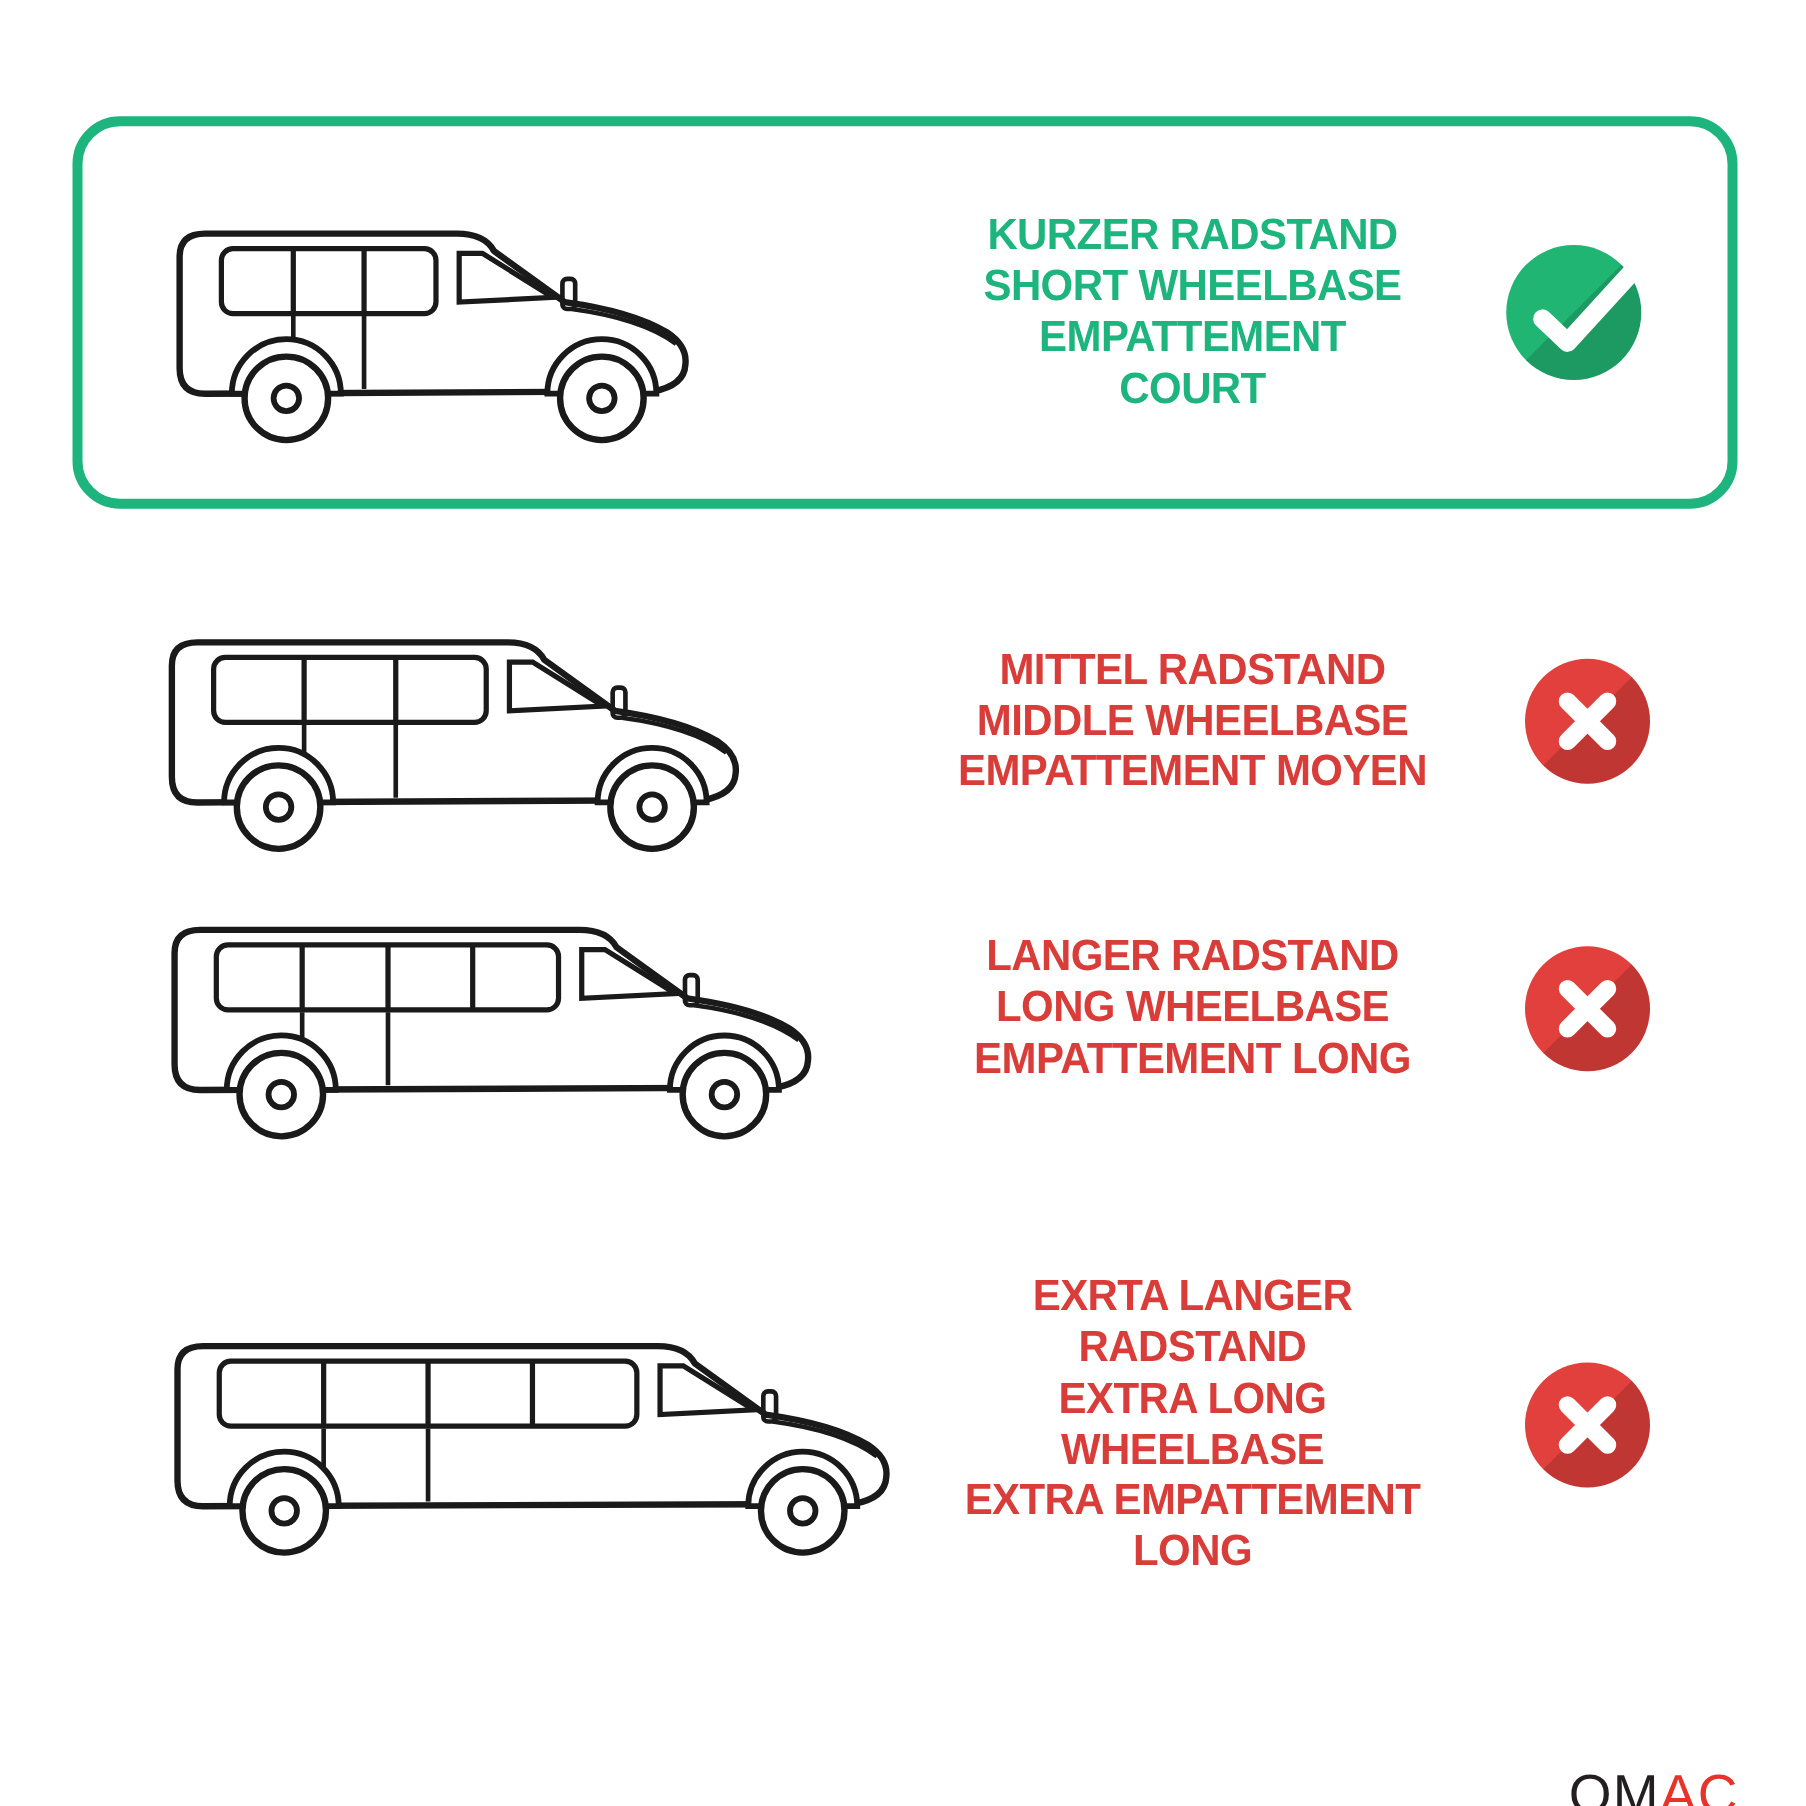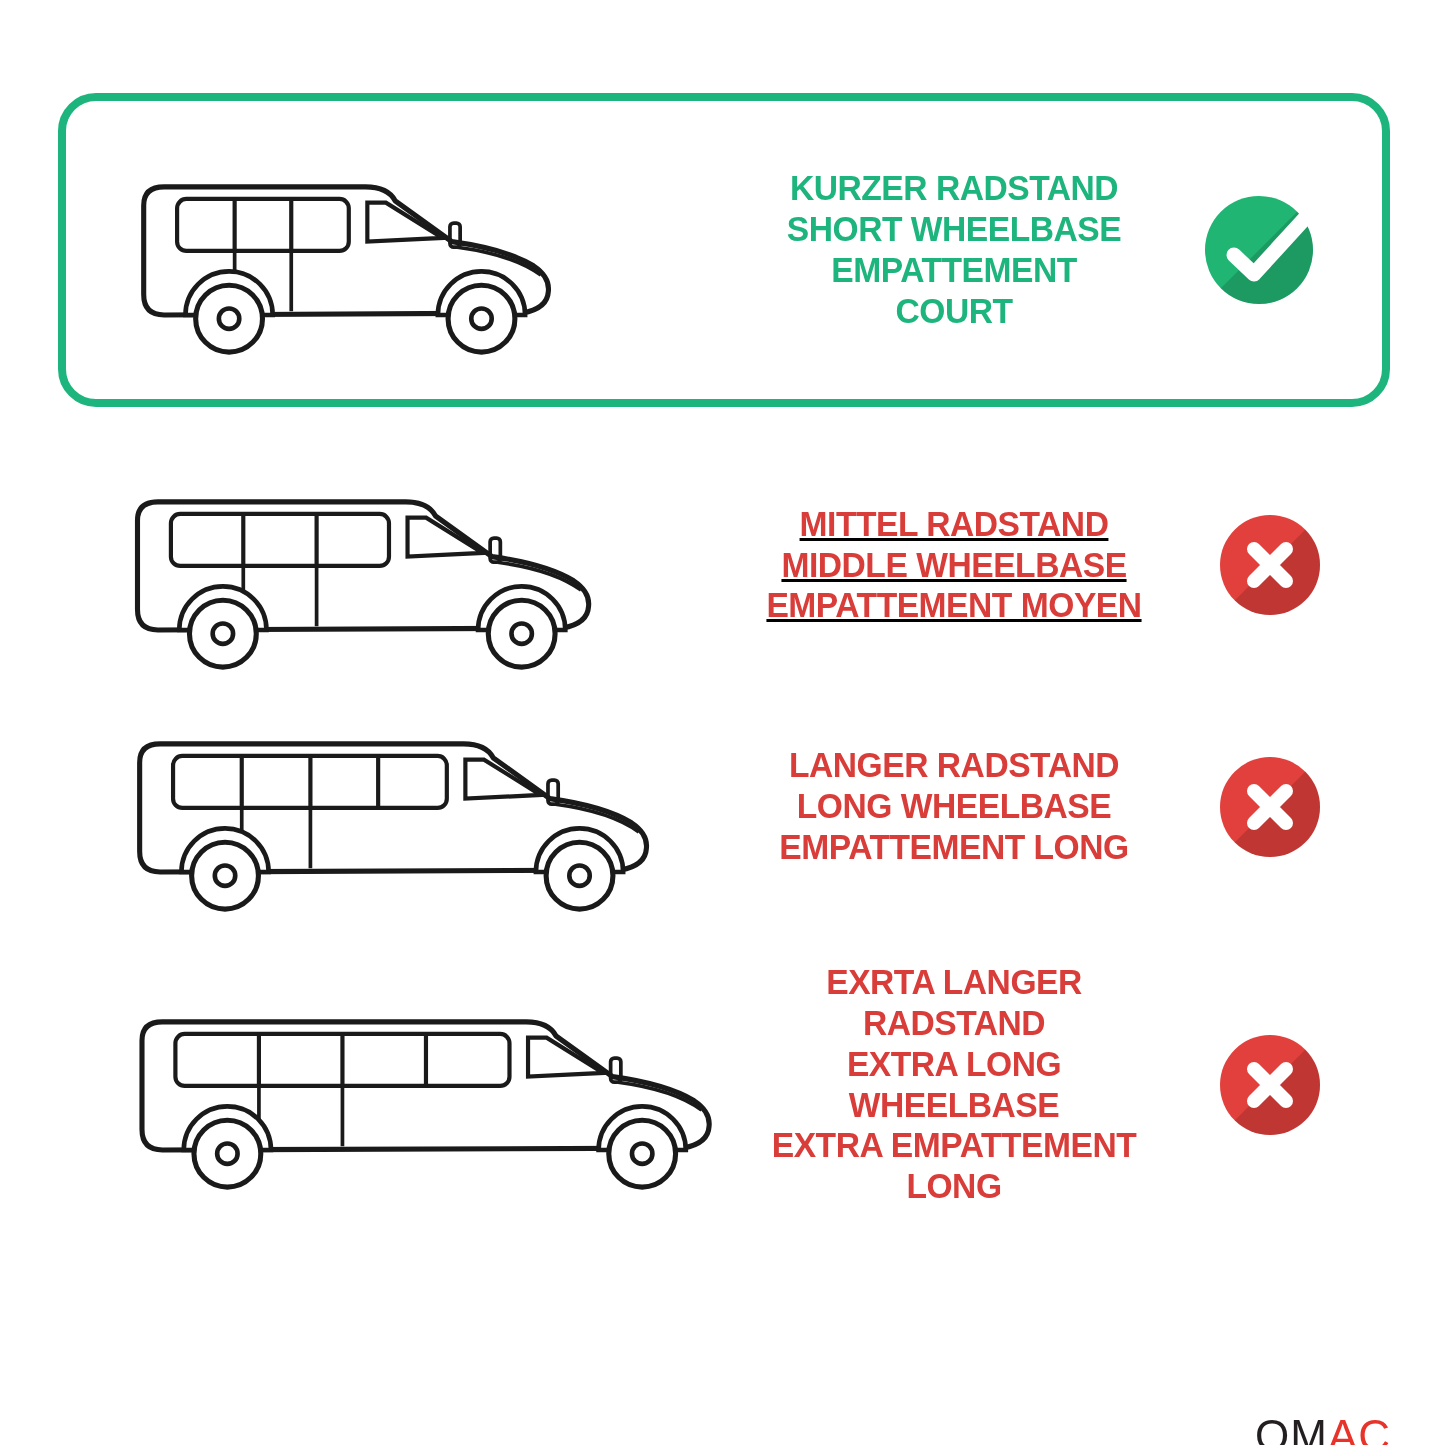--- a/index.html
+++ b/index.html
@@ -61,21 +61,21 @@
     </div>
     <div class="badge">
       <svg viewBox="0 0 118 114" width="118" height="114">
         <circle cx="56" cy="57" r="54" fill="var(--green-icon)"></circle>
         <path d="M 94.2 18.8 A 54 54 0 0 1 17.8 95.2 Z" fill="rgba(0,0,0,0.15)"></path>
         <path d="M 31 62 L 51 81 L 104 23" fill="none" stroke="#fff" stroke-width="15" stroke-linecap="round" stroke-linejoin="round"></path>
       </svg>
     </div>
   </div>
 
-  <div class="row" style="top:388px;height:280px;text-decoration:underline;">
+  <div class="row" style="top:400px;height:280px;">
     <div class="van">
         <svg viewBox="0 0 538 250" width="538" height="250" xmlns="http://www.w3.org/2000/svg">
           <path d="M 48 195 Q 26 195 26 173 L 26 77 Q 26 57 48 57 L 315 57 Q 339 57 347 72 L 408 116 Q 466 124 496 142 Q 514 154 512 170 Q 511 188 484 193 L 48 195 Z" fill="#fff" stroke="currentColor" stroke-width="5.5" stroke-linejoin="round"></path>
           <rect x="62" y="70" width="235" height="56" rx="10" fill="none" stroke="currentColor" stroke-width="4.5"></rect>
           <line x1="140" y1="70" x2="140" y2="126" fill="none" stroke="currentColor" stroke-width="4.5"></line>
           <line x1="219" y1="70" x2="219" y2="126" fill="none" stroke="currentColor" stroke-width="4.5"></line>
           <line x1="140" y1="128" x2="140" y2="191" fill="none" stroke="currentColor" stroke-width="4"></line>
           <line x1="219" y1="128" x2="219" y2="191" fill="none" stroke="currentColor" stroke-width="4"></line>
           <polygon points="317,74 337,74 398,112 317,116" fill="none" stroke="currentColor" stroke-width="4.5"></polygon>
           <rect x="406" y="96" width="11" height="26" rx="4" fill="none" stroke="currentColor" stroke-width="4"></rect>
@@ -130,21 +130,21 @@
     </div>
     <div class="badge">
       <svg viewBox="0 0 104 104" width="104" height="104">
         <circle cx="52" cy="52" r="50" fill="var(--red-icon)"></circle>
         <path d="M 87.4 16.6 A 50 50 0 0 1 16.6 87.4 Z" fill="rgba(0,0,0,0.15)"></path>
         <path d="M 36 36 L 68 68 M 68 36 L 36 68" fill="none" stroke="#fff" stroke-width="14" stroke-linecap="round"></path>
       </svg>
     </div>
   </div>
 
-  <div class="row" style="top:900px;height:295px;">
+  <div class="row" style="top:955px;height:295px;">
     <div class="van">
         <svg viewBox="0 0 663 250" width="663" height="250" xmlns="http://www.w3.org/2000/svg">
           <path d="M 48 195 Q 26 195 26 173 L 26 77 Q 26 57 48 57 L 440 57 Q 464 57 472 72 L 533 116 Q 591 124 621 142 Q 639 154 637 170 Q 636 188 609 193 L 48 195 Z" fill="#fff" stroke="currentColor" stroke-width="5.5" stroke-linejoin="round"></path>
           <rect x="62" y="70" width="360" height="56" rx="10" fill="none" stroke="currentColor" stroke-width="4.5"></rect>
           <line x1="152" y1="70" x2="152" y2="126" fill="none" stroke="currentColor" stroke-width="4.5"></line>
           <line x1="242" y1="70" x2="242" y2="126" fill="none" stroke="currentColor" stroke-width="4.5"></line>
           <line x1="332" y1="70" x2="332" y2="126" fill="none" stroke="currentColor" stroke-width="4.5"></line>
           <line x1="152" y1="128" x2="152" y2="191" fill="none" stroke="currentColor" stroke-width="4"></line>
           <line x1="242" y1="128" x2="242" y2="191" fill="none" stroke="currentColor" stroke-width="4"></line>
           <polygon points="442,74 462,74 523,112 442,116" fill="none" stroke="currentColor" stroke-width="4.5"></polygon>

